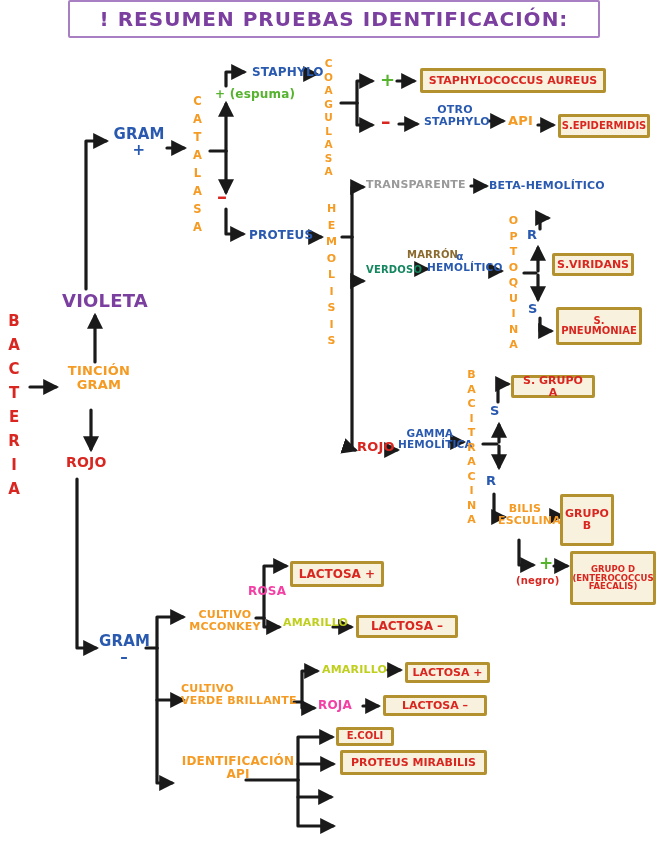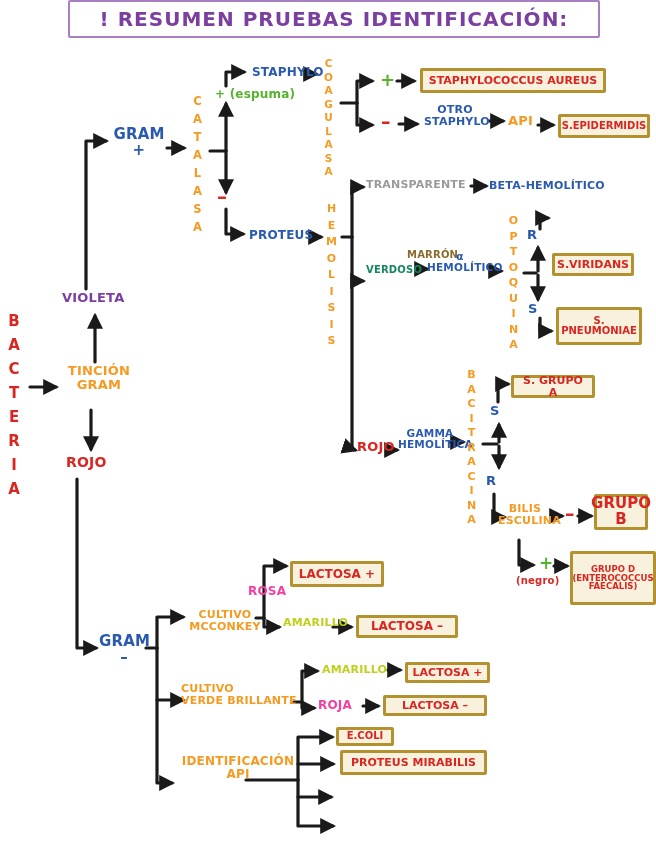--- a/index.html
+++ b/index.html
@@ -121,21 +121,21 @@
     <path d="M246,780 L298,780"></path>
     <path d="M298,780 L298,737 L332,737" marker-end="url(#ah)"></path>
     <path d="M298,764 L333,764" marker-end="url(#ah)"></path>
     <path d="M298,797 L331,797" marker-end="url(#ah)"></path>
     <path d="M298,780 L298,826 L333,826" marker-end="url(#ah)"></path>
   </svg>
 
   <div class="title">! RESUMEN PRUEBAS IDENTIFICACIÓN:</div>
 
   <div class="lbl vert" style="left:6px; top:312px; color:var(--red); font-size:15px; letter-spacing:6px;">BACTERIA</div>
-  <div class="lbl" style="left:62px; top:291px; color:var(--purple); font-size:13px;">VIOLETA</div>
+  <div class="lbl" style="left:62px; top:291px; color:var(--purple); font-size:18px;">VIOLETA</div>
   <div class="lbl ctr" style="left:64px; top:364px; width:70px; color:var(--orange); font-size:13px;">TINCIÓN
 GRAM</div>
   <div class="lbl" style="left:66px; top:455px; color:var(--red); font-size:14px;">ROJO</div>
 
   <div class="lbl ctr" style="left:110px; top:126px; width:58px; color:var(--blue); font-size:15px;">GRAM
 +</div>
   <div class="lbl vert" style="left:191px; top:94px; color:var(--orange); font-size:11.5px; letter-spacing:4px;">CATALASA</div>
   <div class="lbl" style="left:215px; top:88px; color:var(--green); font-size:12px;">+ (espuma)</div>
   <div class="lbl" style="left:217px; top:186px; color:var(--red); font-size:20px;">–</div>
   <div class="lbl" style="left:252px; top:66px; color:var(--blue); font-size:12px;">STAPHYLO</div>
@@ -182,21 +182,21 @@
   <div class="lbl" style="left:318px; top:699px; color:var(--pink); font-size:12px;">ROJA</div>
   <div class="lbl ctr" style="left:178px; top:755px; width:120px; color:var(--orange); font-size:12px;">IDENTIFICACIÓN
 API</div>
 
   <div class="box" style="left:420px; top:68px; width:186px; height:25px; font-size:11px;">STAPHYLOCOCCUS AUREUS</div>
   <div class="box" style="left:558px; top:114px; width:92px; height:24px; font-size:10px;">S.EPIDERMIDIS</div>
   <div class="box" style="left:552px; top:209px; width:82px; height:23px; font-size:11px;margin-top:44px;">S.VIRIDANS</div>
   <div class="box" style="left:556px; top:307px; width:86px; height:38px; font-size:10px;">S.
 PNEUMONIAE</div>
   <div class="box" style="left:511px; top:375px; width:84px; height:23px; font-size:11px;">S. GRUPO A</div>
-  <div class="box" style="left:594px; top:494px; width:54px; height:36px; font-size:15px;">GRUPO
+  <div class="box" style="left:560px; top:494px; width:54px; height:52px; font-size:11px;">GRUPO
 B</div>
   <div class="box" style="left:570px; top:551px; width:86px; height:54px; font-size:8.5px;">GRUPO D
 (ENTEROCOCCUS
 FAECALIS)</div>
   <div class="box" style="left:290px; top:561px; width:94px; height:26px; font-size:12px;">LACTOSA +</div>
   <div class="box" style="left:356px; top:615px; width:102px; height:23px; font-size:12px;">LACTOSA –</div>
   <div class="box" style="left:405px; top:662px; width:85px; height:21px; font-size:11px;">LACTOSA +</div>
   <div class="box" style="left:383px; top:695px; width:104px; height:21px; font-size:11px;">LACTOSA –</div>
   <div class="box" style="left:336px; top:727px; width:58px; height:19px; font-size:10px;">E.COLI</div>
   <div class="box" style="left:340px; top:750px; width:147px; height:25px; font-size:11px;">PROTEUS MIRABILIS</div>

